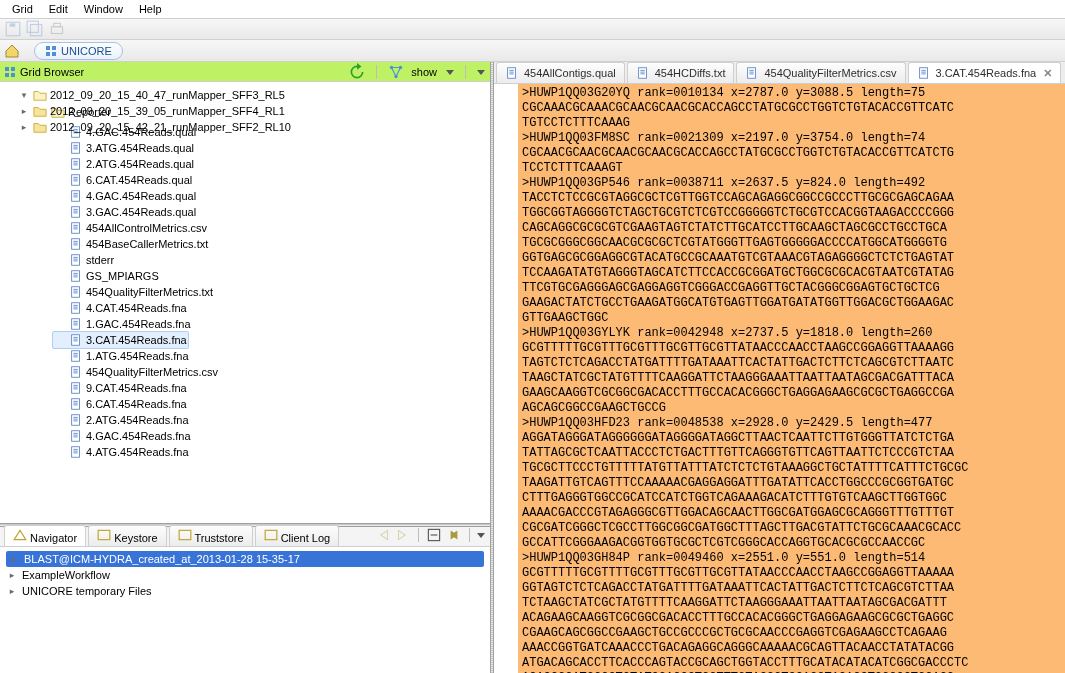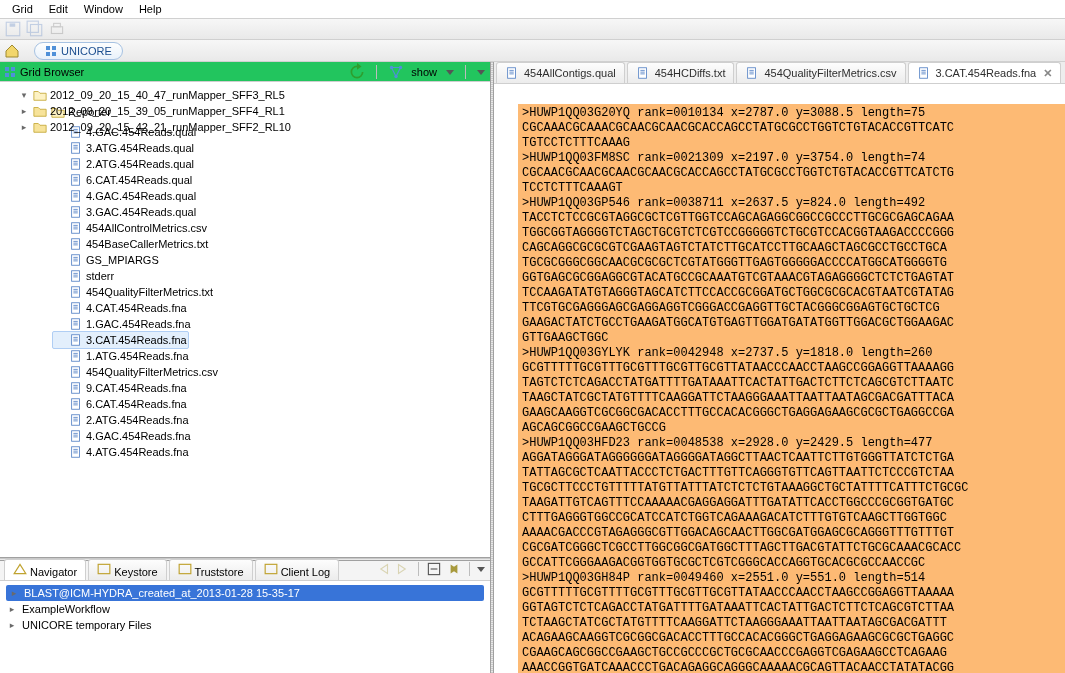--- a/index.html
+++ b/index.html
@@ -69,26 +69,25 @@
     width: 4px;
     background: repeating-linear-gradient(#c9c9c9,#c9c9c9 1px,#e8e8e8 1px,#e8e8e8 2px);
     border-left:1px solid #a0a0a0;
     border-right:1px solid #a0a0a0;
     cursor: col-resize;
   }
   .right-pane {
     flex:1;
     display:flex; flex-direction:column;
     min-width:0;
-    gap:20px;
   }
   
   .view-header {
     height: 20px;
-    background: #22c55e;
+    background: #bef264;
     border-bottom: 1px solid #cfcfcf;
     display:flex; align-items:center; padding: 0 4px; gap:6px;
     font-size: 11px;
   }
   .view-label { display:inline-flex; align-items:center; gap:4px; padding-right:6px;}
   .view-spacer { flex:1; }
   .mini-btn { width:18px;height:18px;display:inline-flex;align-items:center;justify-content:center;color:#555;}
   .mini-sep { width:1px; height:14px; background:#bdbdbd; margin:0 4px;}
   
   .tree-scroll {
@@ -106,21 +105,21 @@
   .ico-folder svg, .ico-file svg, .ico-grid svg { width:14px; height:14px; }
   
   .h-splitter {
     height:4px;
     background: repeating-linear-gradient(#c9c9c9,#c9c9c9 1px,#e8e8e8 1px,#e8e8e8 2px);
     border-top:1px solid #a0a0a0;
     border-bottom:1px solid #a0a0a0;
     cursor: row-resize;
   }
   .nav-area {
-    height:112px;
+    height:146px;
     display:flex; flex-direction:column;
   }
   
   .nav-tabs {
     height:20px;
     display:flex; align-items:flex-end;
     background:#f4f4f4;
     border-bottom:1px solid #cfcfcf;
     padding: 0 4px;
   }
@@ -394,33 +393,33 @@
                     <li><span class="row ">
                         <span class="tw"></span>
                         <span class="ico-file">
                           <svg viewBox="0 0 16 16">
                             <rect x="3" y="2" width="9" height="12" fill="#fff" stroke="#5a86c7"></rect>
                             <line x1="5" y1="5" x2="10" y2="5" stroke="#5a86c7"></line>
                             <line x1="5" y1="7" x2="10" y2="7" stroke="#5a86c7"></line>
                             <line x1="5" y1="9" x2="10" y2="9" stroke="#5a86c7"></line>
                           </svg>
                         </span>
+                        <span>stderr</span>
+                      </span></li>
+                    <li><span class="row ">
+                        <span class="tw"></span>
+                        <span class="ico-file">
+                          <svg viewBox="0 0 16 16">
+                            <rect x="3" y="2" width="9" height="12" fill="#fff" stroke="#5a86c7"></rect>
+                            <line x1="5" y1="5" x2="10" y2="5" stroke="#5a86c7"></line>
+                            <line x1="5" y1="7" x2="10" y2="7" stroke="#5a86c7"></line>
+                            <line x1="5" y1="9" x2="10" y2="9" stroke="#5a86c7"></line>
+                          </svg>
+                        </span>
                         <span>GS_MPIARGS</span>
-                      </span></li>
-                    <li><span class="row ">
-                        <span class="tw"></span>
-                        <span class="ico-file">
-                          <svg viewBox="0 0 16 16">
-                            <rect x="3" y="2" width="9" height="12" fill="#fff" stroke="#5a86c7"></rect>
-                            <line x1="5" y1="5" x2="10" y2="5" stroke="#5a86c7"></line>
-                            <line x1="5" y1="7" x2="10" y2="7" stroke="#5a86c7"></line>
-                            <line x1="5" y1="9" x2="10" y2="9" stroke="#5a86c7"></line>
-                          </svg>
-                        </span>
-                        <span>stderr</span>
                       </span></li>
                     <li><span class="row ">
                         <span class="tw"></span>
                         <span class="ico-file">
                           <svg viewBox="0 0 16 16">
                             <rect x="3" y="2" width="9" height="12" fill="#fff" stroke="#5a86c7"></rect>
                             <line x1="5" y1="5" x2="10" y2="5" stroke="#5a86c7"></line>
                             <line x1="5" y1="7" x2="10" y2="7" stroke="#5a86c7"></line>
                             <line x1="5" y1="9" x2="10" y2="9" stroke="#5a86c7"></line>
                           </svg>

